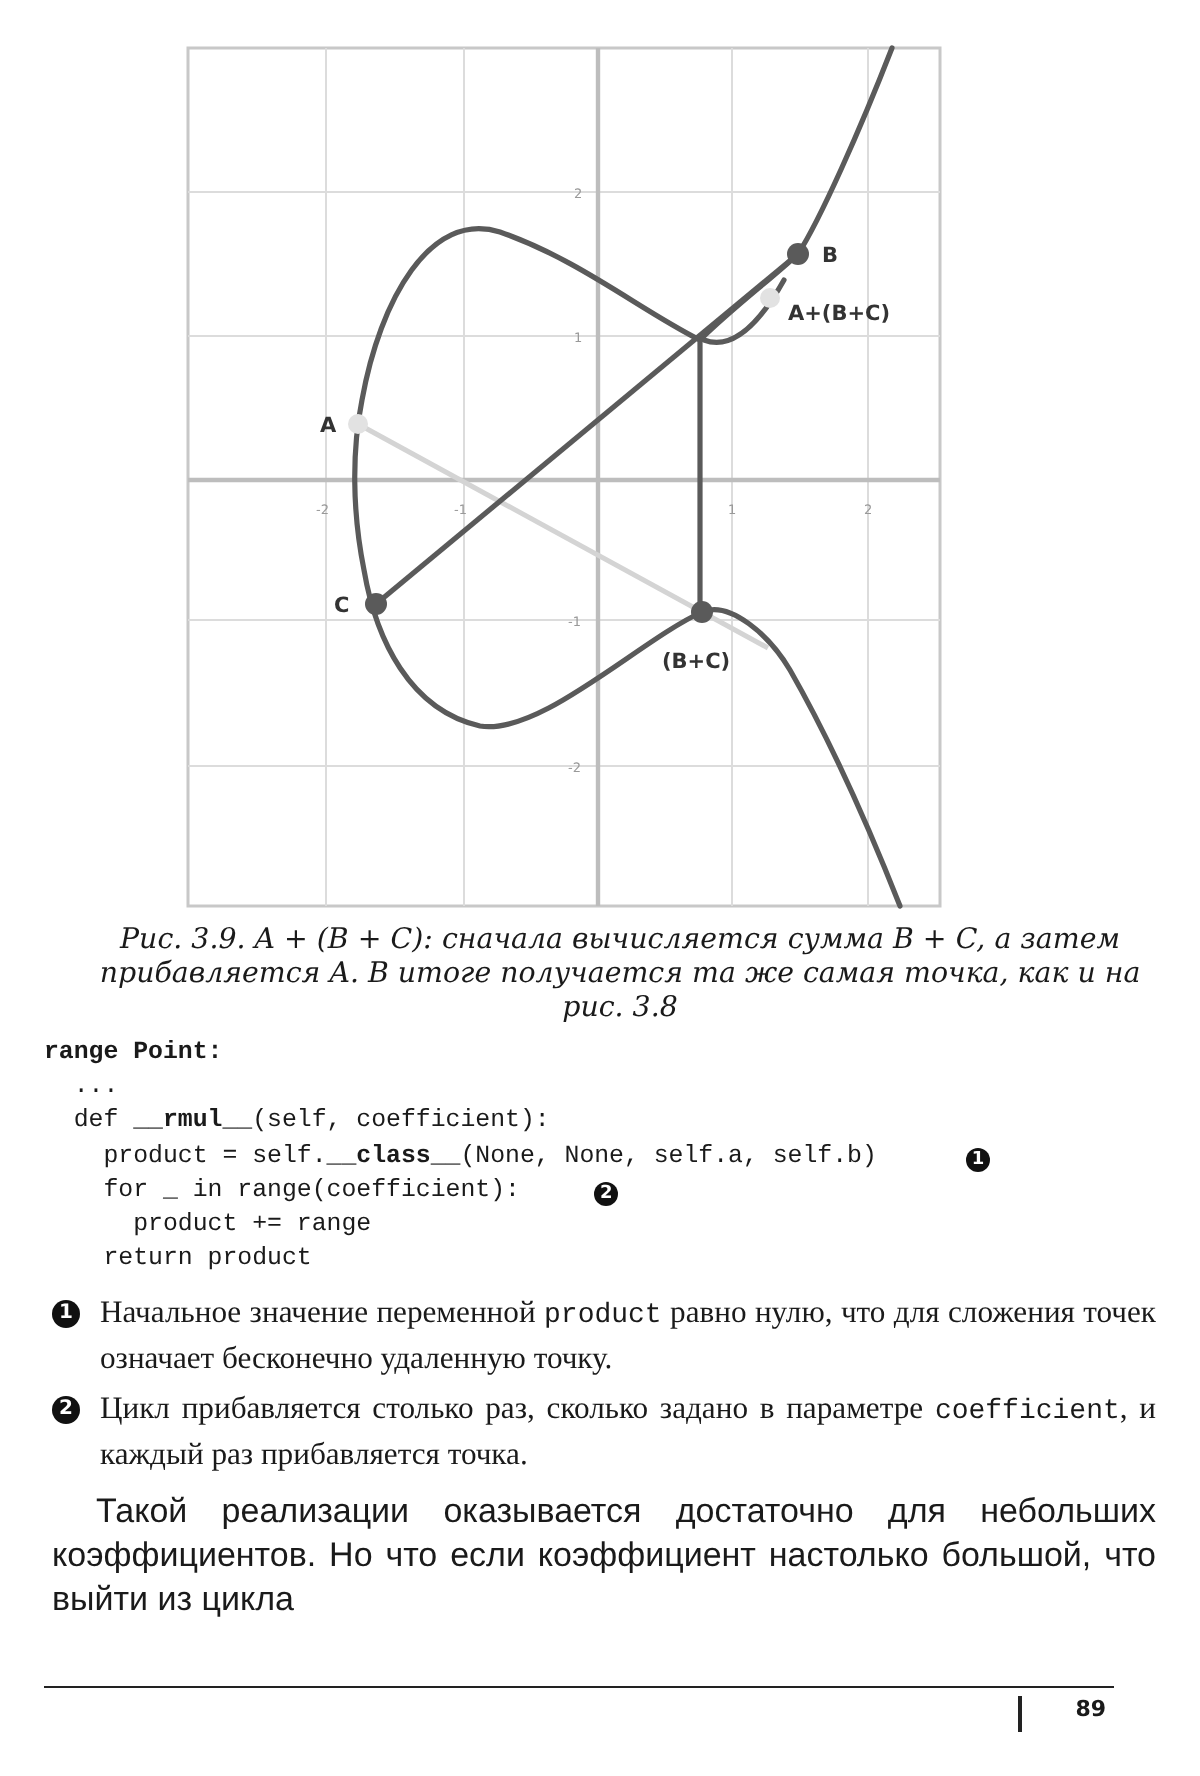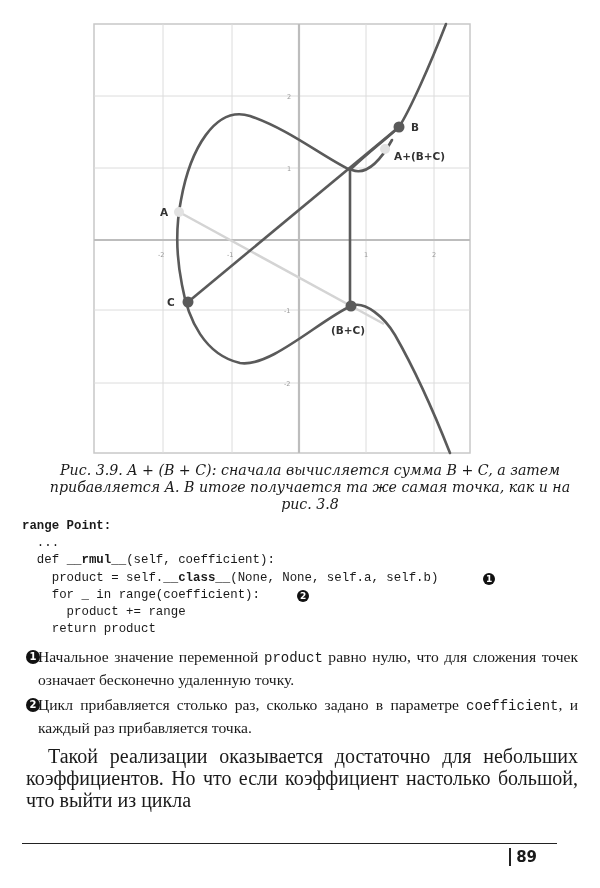--- a/index.html
+++ b/index.html
@@ -4,28 +4,28 @@
 <style>
   html, body { margin:0; padding:0; background:#fff; }
   body { width:600px; height:888px; position:relative; overflow:hidden; font-family:"Liberation Serif", serif; color:#1a1a1a; }
   #figure { position:absolute; left:0; top:0; width:600px; height:460px; }
   .caption { position:absolute; left:40px; width:540px; top:462px; text-align:center; font-style:italic; font-size:14.2px; line-height:17px; font-family:"DejaVu Serif", serif; }
   .code { position:absolute; left:22px; top:518px; font-family:"Liberation Mono", monospace; font-size:12.4px; line-height:17.2px; white-space:pre; }
   .code .b { font-weight:bold; }
   .callout { display:inline-block; width:12px; height:12px; border-radius:50%; background:#111; color:#fff; font-family:"DejaVu Sans", sans-serif; font-size:9px; line-height:12px; text-align:center; font-weight:bold; vertical-align:-1px; }
   .note { position:absolute; left:26px; width:552px; font-family:"Liberation Serif", serif; font-size:15.6px; line-height:22px; }
   .note .callout { position:absolute; left:0; top:4px; width:14px; height:14px; line-height:14px; font-size:10px; }
-  .note .txt { margin-left:12px; display:block; text-align:justify; }
+  .note .txt { margin-left:24px; display:block; text-align:justify; }
   .mono { font-family:"Liberation Mono", monospace; font-size:14px; }
-  .para { position:absolute; left:26px; width:552px; top:745px; font-size:20px; line-height:22px; text-align:justify; text-indent:22px; font-family:Liberation Serif, serif; }
+  .para { position:absolute; left:26px; width:552px; top:745px; font-size:17px; line-height:22px; text-align:justify; text-indent:22px; font-family:Liberation Sans, sans-serif; }
   .footer-rule { position:absolute; left:22px; top:843px; width:535px; height:1px; background:#222; }
   .footer { position:absolute; top:848px; left:22px; width:535px; height:20px; font-family:"DejaVu Sans", sans-serif; font-size:11px; font-weight:bold; }
   .footer .title { position:absolute; right:70px; top:2px; letter-spacing:-0.3px; }
   .footer .sep { position:absolute; right:46px; top:0; width:2px; height:18px; background:#222; }
-  .footer .page { position:absolute; right:20px; top:0; font-size:15px; }
+  .footer .page { position:absolute; right:4px; top:0; font-size:11px; }
 </style>
 </head>
 <body>
 
 <div id="figure">
   <svg width="600" height="460" viewBox="0 0 600 460">
 
     <rect x="94" y="24" width="376" height="429" fill="#fff" stroke="#c8c8c8" stroke-width="1.5"></rect>
 
     <g stroke="#dcdcdc" stroke-width="1">

